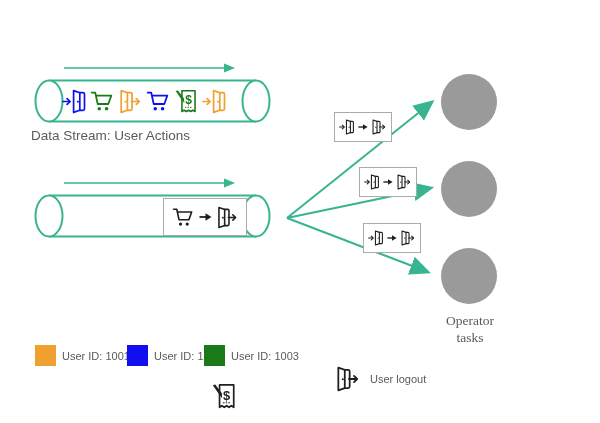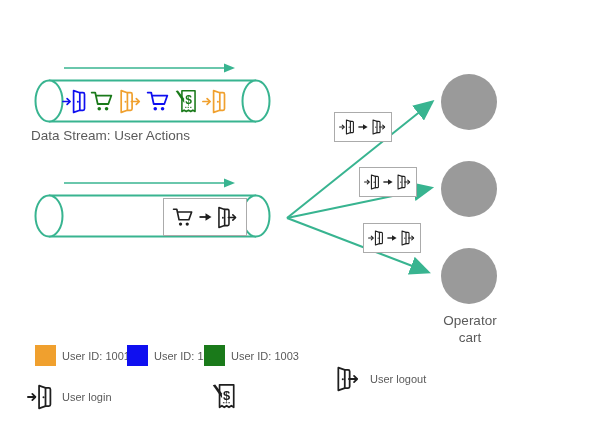--- a/index.html
+++ b/index.html
@@ -28,21 +28,21 @@
   }
   .mini-arrow{display:inline-block;}
   .mini-arrow svg{display:block;width:100%;height:100%;}
   .mini-arrow line{stroke:var(--black);stroke-width:1.8;}
   .mini-arrow polygon{fill:var(--black);}
   
   .fan line{stroke:var(--stream);stroke-width:2.1;}
   .fan .ah{fill:var(--stream);}
   
   .op-circle{width:56px;height:56px;border-radius:50%;background:var(--circle);}
-  .op-label{width:110px;text-align:center;font-size:13.5px;line-height:1.25;color:var(--text);}
+  .op-label{width:110px;text-align:center;font-size:13.5px;line-height:1.25;color:var(--text);font-family:Liberation Serif, serif;}
   .op-label span{display:block;}
   
   .uid-item{display:flex;align-items:center;font-size:11px;color:var(--text);}
   .swatch{width:21px;height:21px;margin-right:6px;flex:none;}
   
   .il-item{display:flex;align-items:center;font-size:11px;color:var(--text);}
   .il-item .evt-icon{margin-right:9px;}
 </style>
 </head>
 <body>
@@ -244,48 +244,36 @@
     </svg>
       </span>
   </div>
 
   <div class="abs op-circle" style="left:441px;top:74px"></div>
   <div class="abs op-circle" style="left:441px;top:161px"></div>
   <div class="abs op-circle" style="left:441px;top:248px"></div>
 
   <div class="abs op-label" style="left:415px;top:313px">
     <span>Operator</span>
-    <span>cart</span>
+    <span>tasks</span>
   </div>
 
   <div class="abs uid-item" style="left:35px;top:345px">
     <span class="swatch" style="background: rgb(240, 160, 46);"></span>
     <span>User ID: 1001</span>
   </div>
   <div class="abs uid-item" style="left:127px;top:345px">
     <span class="swatch" style="background: rgb(15, 15, 240);"></span>
     <span>User ID: 1002</span>
   </div>
   <div class="abs uid-item" style="left:204px;top:345px">
     <span class="swatch" style="background: rgb(26, 122, 26);"></span>
     <span>User ID: 1003</span>
   </div>
 
-  <div class="abs il-item" style="left:27px;top:382px;height:29px">
-    <span class="evt-icon" style="width:26px;height:26px;color:var(--black)">
-        <svg viewBox="0 0 25 24" fill="none" stroke="currentColor" stroke-width="1.7" stroke-linejoin="round" stroke-linecap="round">
-      <path d="M17.8 3.2 h3.2 q1.5 0 1.5 1.5 v14.6 q0 1.5 -1.5 1.5 h-3.2"></path>
-      <path d="M17.8 3.2 L11.6 1.1 V22.9 L17.8 20.8 Z"></path>
-      <line x1="0.9" y1="12" x2="7.6" y2="12"></line>
-      <path d="M5.1 9.1 L8.1 12 L5.1 14.9"></path>
-      <circle cx="15.9" cy="12.3" r="1" fill="currentColor" stroke="none"></circle>
-    </svg>
-      </span>
-    <span>User login</span>
-  </div>
   <div class="abs il-item" style="left:211px;top:381px;height:30px">
     <span class="evt-icon" style="width:27px;height:27px;color:var(--black)">
         <svg viewBox="0 0 24 24">
       <path d="M7.6 1.6 H20.2 V21.6 l-2.1 -1.4 -2.1 1.4 -2.1 -1.4 -2.1 1.4 -2.1 -1.4 -2.1 1.4 Z" fill="#fff" stroke="currentColor" stroke-width="1.5" stroke-linejoin="round"></path>
       <text x="13.9" y="14.8" text-anchor="middle" font-size="11.5" font-weight="700" fill="currentColor" font-family="Liberation Sans, sans-serif">$</text>
       <line x1="10.6" y1="17.6" x2="17.2" y2="17.6" stroke="currentColor" stroke-width="0.9" stroke-dasharray="1.4 1"></line>
       <path d="M1.6 2 L3.8 1.4 L9.6 9.2 L9.9 13.5 L7.2 10.1 Z" fill="currentColor"></path>
     </svg>
       </span>
   </div>

